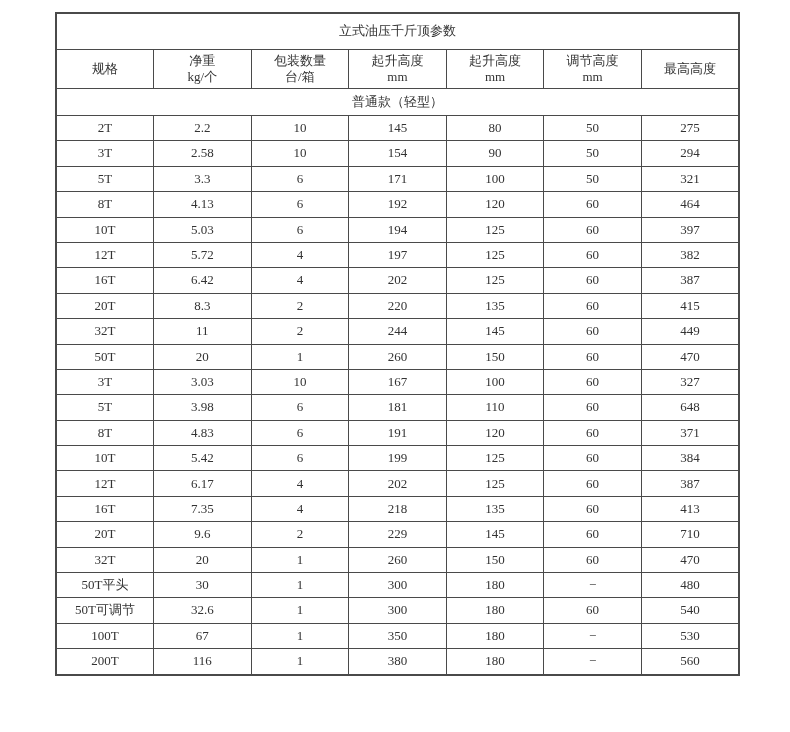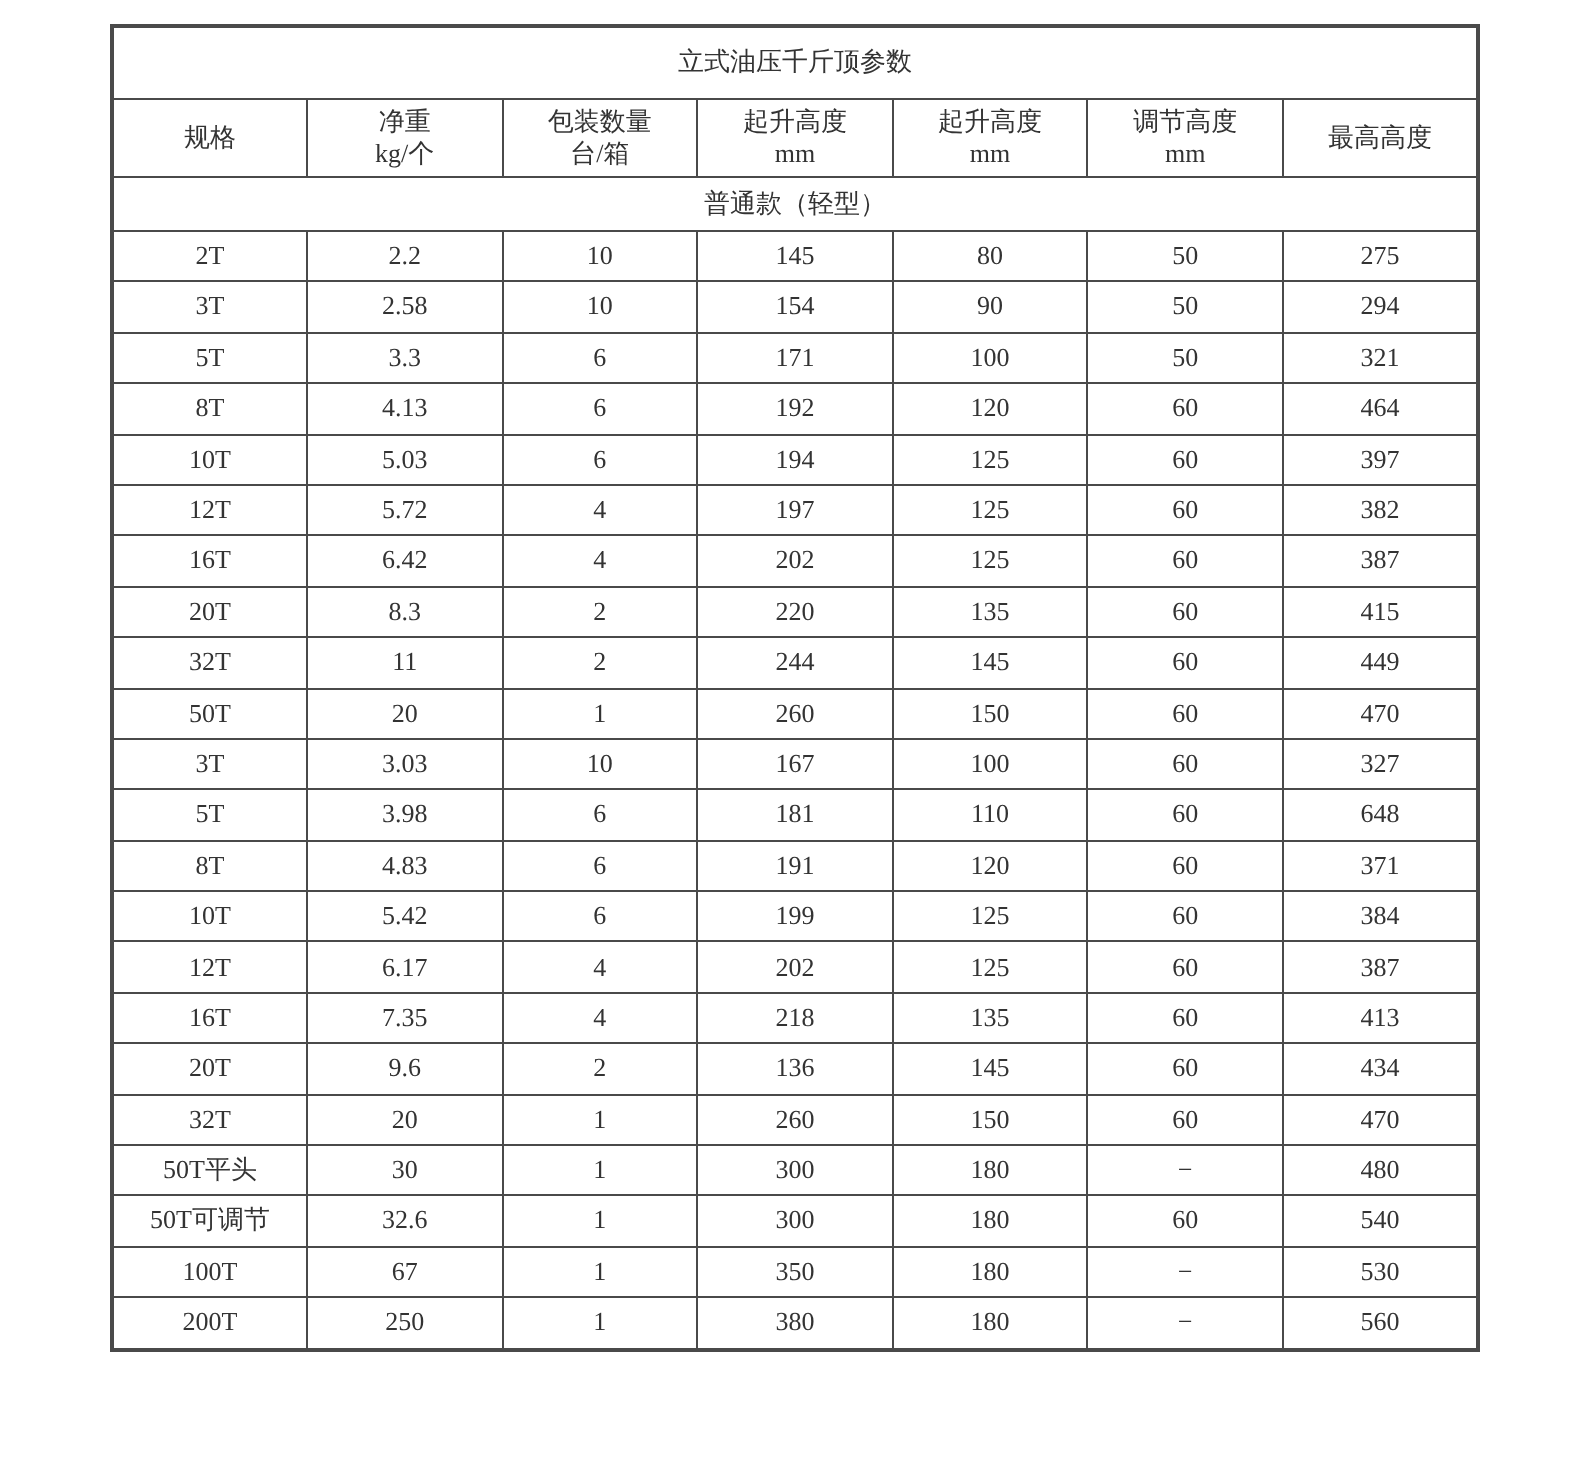--- a/index.html
+++ b/index.html
@@ -243,24 +243,24 @@
           <td>4</td>
           <td>218</td>
           <td>135</td>
           <td>60</td>
           <td>413</td>
         </tr>
         <tr class="data-row">
           <td>20T</td>
           <td>9.6</td>
           <td>2</td>
-          <td>136</td>
+          <td>229</td>
           <td>145</td>
           <td>60</td>
-          <td>434</td>
+          <td>710</td>
         </tr>
         <tr class="data-row">
           <td>32T</td>
           <td>20</td>
           <td>1</td>
           <td>260</td>
           <td>150</td>
           <td>60</td>
           <td>470</td>
         </tr>
@@ -286,21 +286,21 @@
           <td>100T</td>
           <td>67</td>
           <td>1</td>
           <td>350</td>
           <td>180</td>
           <td>−</td>
           <td>530</td>
         </tr>
         <tr class="data-row">
           <td>200T</td>
-          <td>250</td>
+          <td>116</td>
           <td>1</td>
           <td>380</td>
           <td>180</td>
           <td>−</td>
           <td>560</td>
         </tr>
       </tbody>
   </table>
 </div>
 

